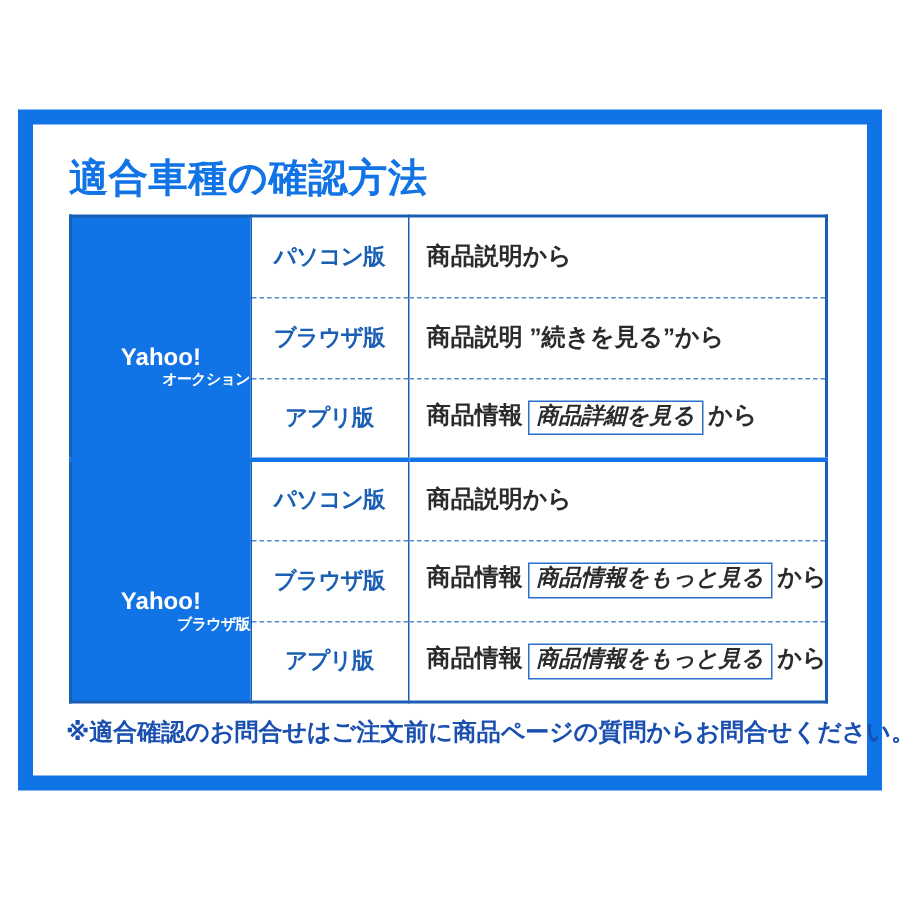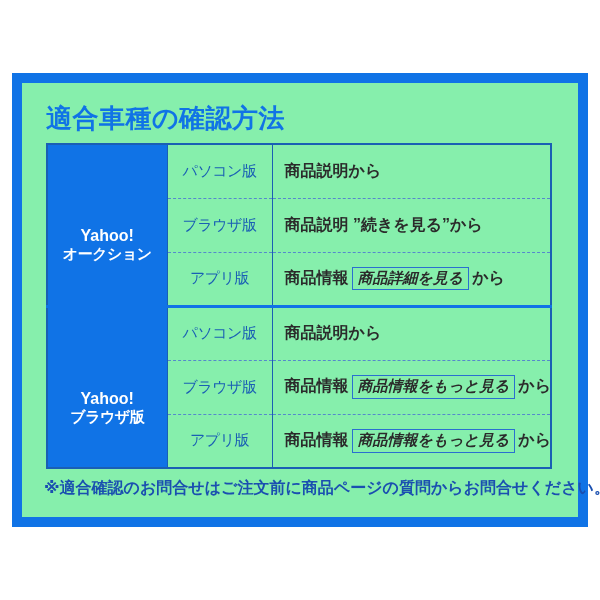--- a/index.html
+++ b/index.html
@@ -27,21 +27,21 @@
     top: 73px;
     width: 576px;
     height: 454px;
     background: #1073e6;
     box-sizing: border-box;
     padding: 10px;
   }
   .frame-inner {
     width: 100%;
     height: 100%;
-    background: #86efac;
+    background: #ffffff;
     box-sizing: border-box;
     position: relative;
   }
 
   
   .title {
     position: absolute;
     left: 24px;
     top: 18px;
     font-size: 26px;
@@ -79,31 +79,32 @@
     font-weight: bold;
     line-height: 1.2;
     border-right: 1px solid #1a5fb4;
   }
   .brand-top {
     font-size: 16px;
     display: block;
     margin-top: 40px;
   }
   .brand-bot {
-    font-size: 15px;
+    font-size: 10px;
     display: block;
     letter-spacing: -0.5px;
+    text-align: right;
   }
 
   
   .plat-cell {
     width: 105px;
     text-align: center;
     color: #1a5fb4;
-    font-weight: normal;
+    font-weight: bold;
     font-size: 15px;
     letter-spacing: -0.5px;
     border-right: 1px solid #1a5fb4;
     height: 54px;
     margin-left: 20px;
   }
   
   .desc-cell {
     padding-left: 12px !important;
     color: #2b2b2b;

